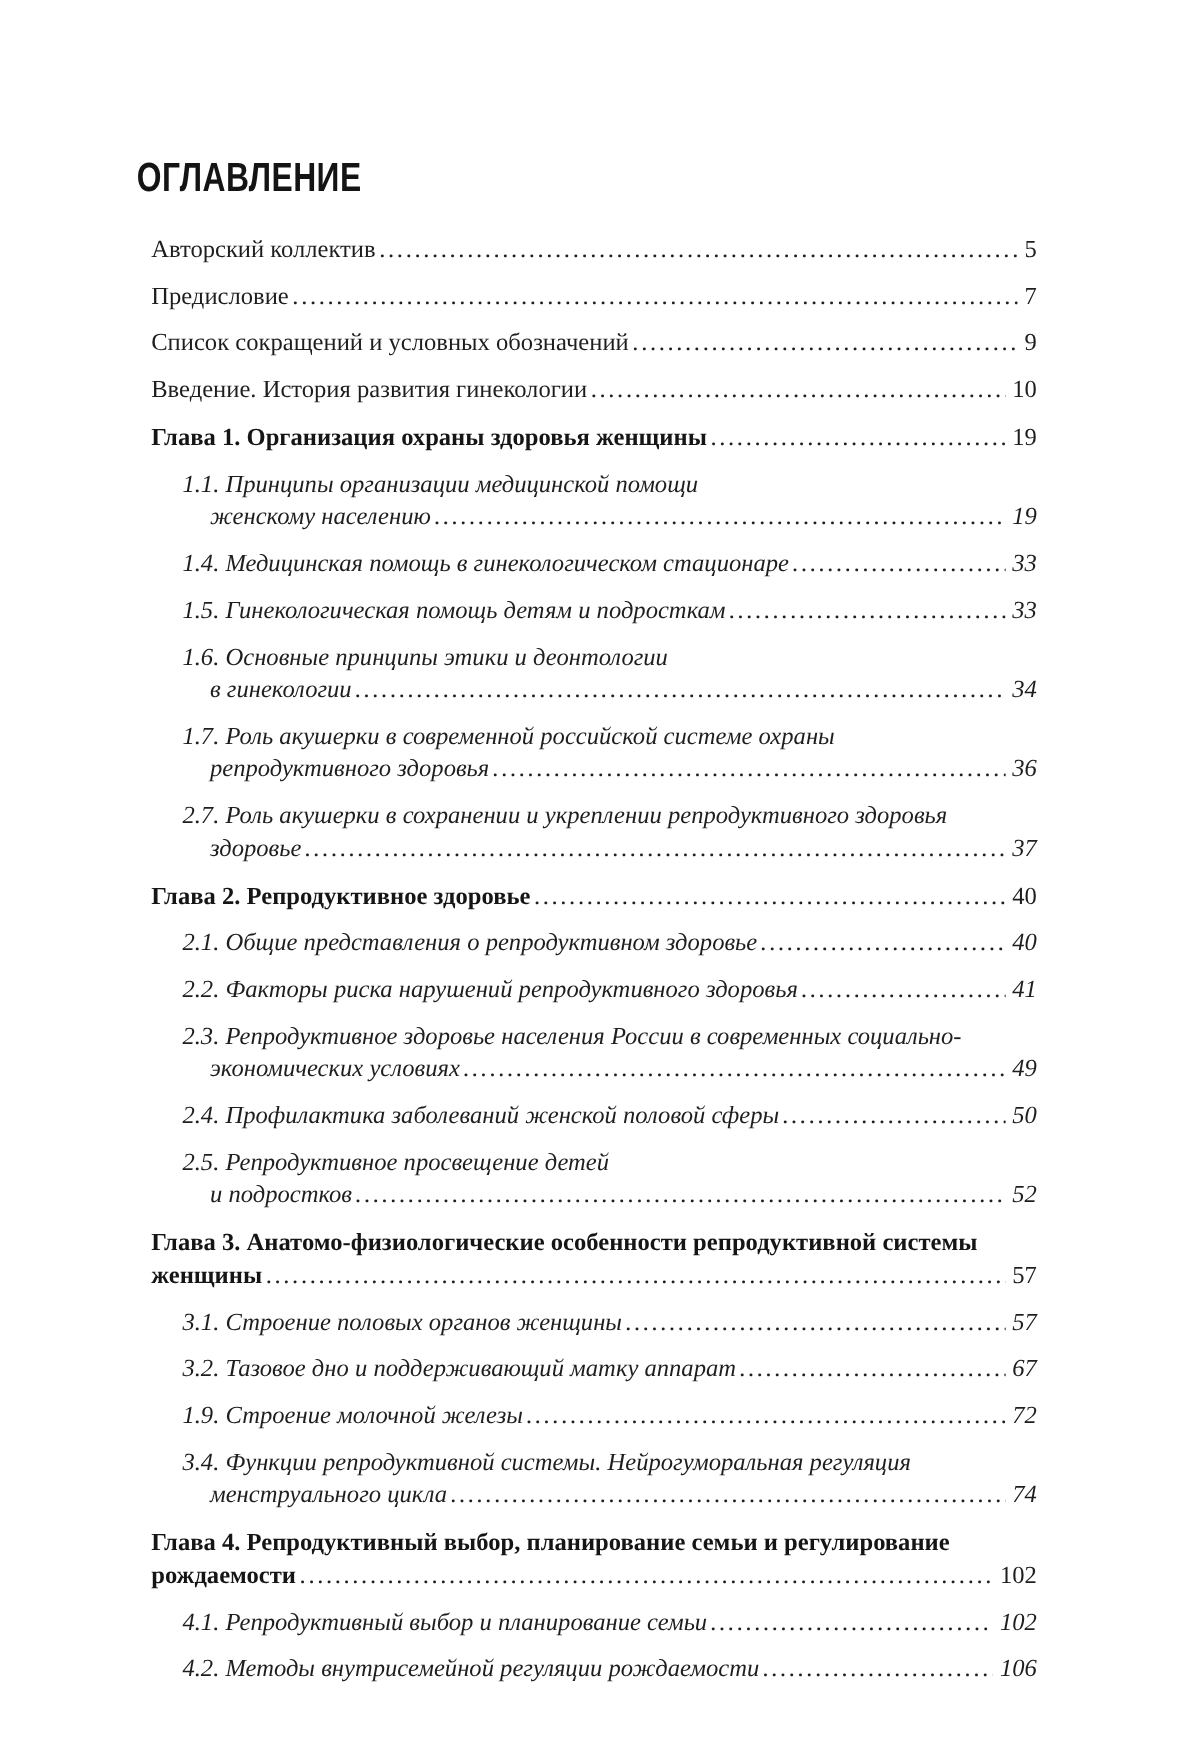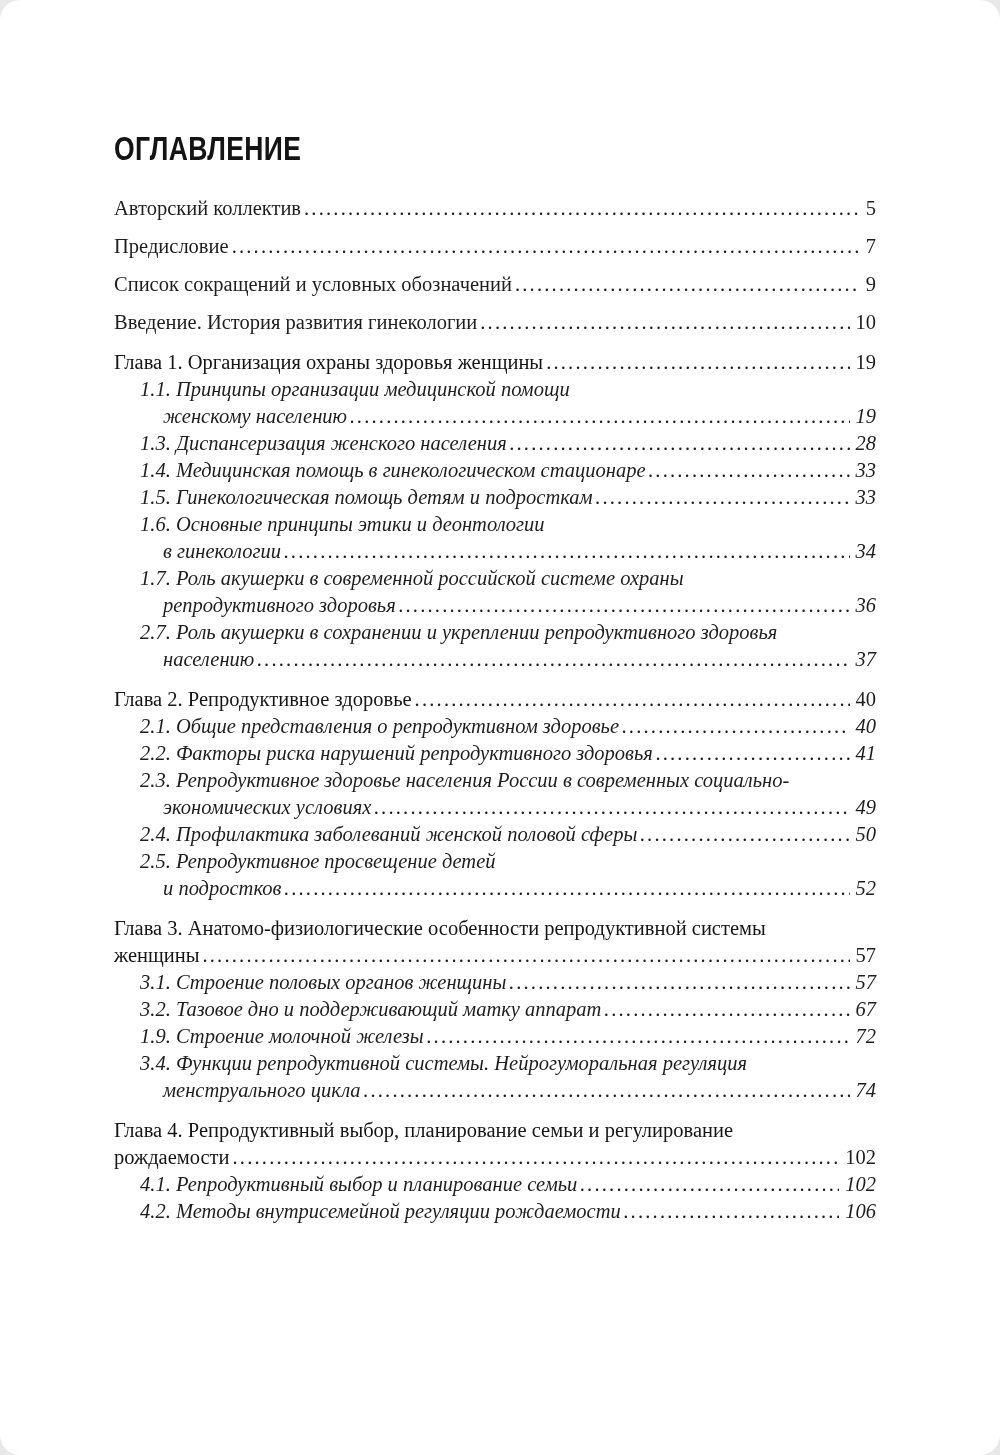--- a/index.html
+++ b/index.html
@@ -5,45 +5,44 @@
   html, body { margin: 0; padding: 0; background: #e8e8e8; }
   .page {
     position: relative;
     width: 1000px;
     height: 1455px;
     margin: 0 auto;
     background: #ffffff;
     font-family: "Liberation Serif", "DejaVu Serif", serif;
     color: #1e1e1e;
     overflow: hidden;
-    border-radius: 20px;
   }
   .content {
     position: absolute;
     left: 114px;
     top: 130px;
     width: 762px;
   }
   .title {
     margin: 0 0 28px 0;
     font-family: "Liberation Sans", "DejaVu Sans", sans-serif;
     font-weight: bold;
     font-size: 34px;
     line-height: 1.1;
     letter-spacing: 0.5px;
     color: #141414;
     transform: scaleX(0.78);
     transform-origin: 0 50%;
     white-space: nowrap;
   }
   .toc { font-size: 20.5px; line-height: 27px; }
-  .entry { margin: 0; }
+  .entry { margin: 12px; }
   .entry.front { margin-bottom: 11px; }
   .entry.chapter { margin-top: 13px; }
-  .entry.chapter .text { font-weight: normal; color: #151515; }
+  .entry.chapter .text { font-weight: bold; color: #151515; }
   .line { display: flex; align-items: baseline; }
   .entry.sub .line { padding-left: 26px; font-style: italic; }
   .entry.sub .line.cont { padding-left: 49px; }
   .entry.chapter .line.cont { padding-left: 0; }
   .text { flex: 0 0 auto; white-space: nowrap; }
   .dots {
     flex: 1 1 auto;
     overflow: hidden;
     white-space: nowrap;
     margin: 0 6px 0 3px;
@@ -103,27 +102,20 @@
             <span class="text">1.1. Принципы организации медицинской помощи</span>
           </div>
           <div class="line cont">
             <span class="text">женскому населению</span>
             <span class="dots"></span>
             <span class="pagenum">19</span>
           </div>
         </div>
         <div class="entry sub">
           <div class="line">
-            <span class="text">1.3. Диспансеризация женского населения</span>
-            <span class="dots"></span>
-            <span class="pagenum">28</span>
-          </div>
-        </div>
-        <div class="entry sub">
-          <div class="line">
             <span class="text">1.4. Медицинская помощь в гинекологическом стационаре</span>
             <span class="dots"></span>
             <span class="pagenum">33</span>
           </div>
         </div>
         <div class="entry sub">
           <div class="line">
             <span class="text">1.5. Гинекологическая помощь детям и подросткам</span>
             <span class="dots"></span>
             <span class="pagenum">33</span>
@@ -147,21 +139,21 @@
             <span class="text">репродуктивного здоровья</span>
             <span class="dots"></span>
             <span class="pagenum">36</span>
           </div>
         </div>
         <div class="entry sub">
           <div class="line">
             <span class="text">2.7. Роль акушерки в сохранении и укреплении репродуктивного здоровья</span>
           </div>
           <div class="line cont">
-            <span class="text">населению</span>
+            <span class="text">здоровье</span>
             <span class="dots"></span>
             <span class="pagenum">37</span>
           </div>
         </div>
         <div class="entry chapter">
           <div class="line">
             <span class="text">Глава 2. Репродуктивное здоровье</span>
             <span class="dots"></span>
             <span class="pagenum">40</span>
           </div>

